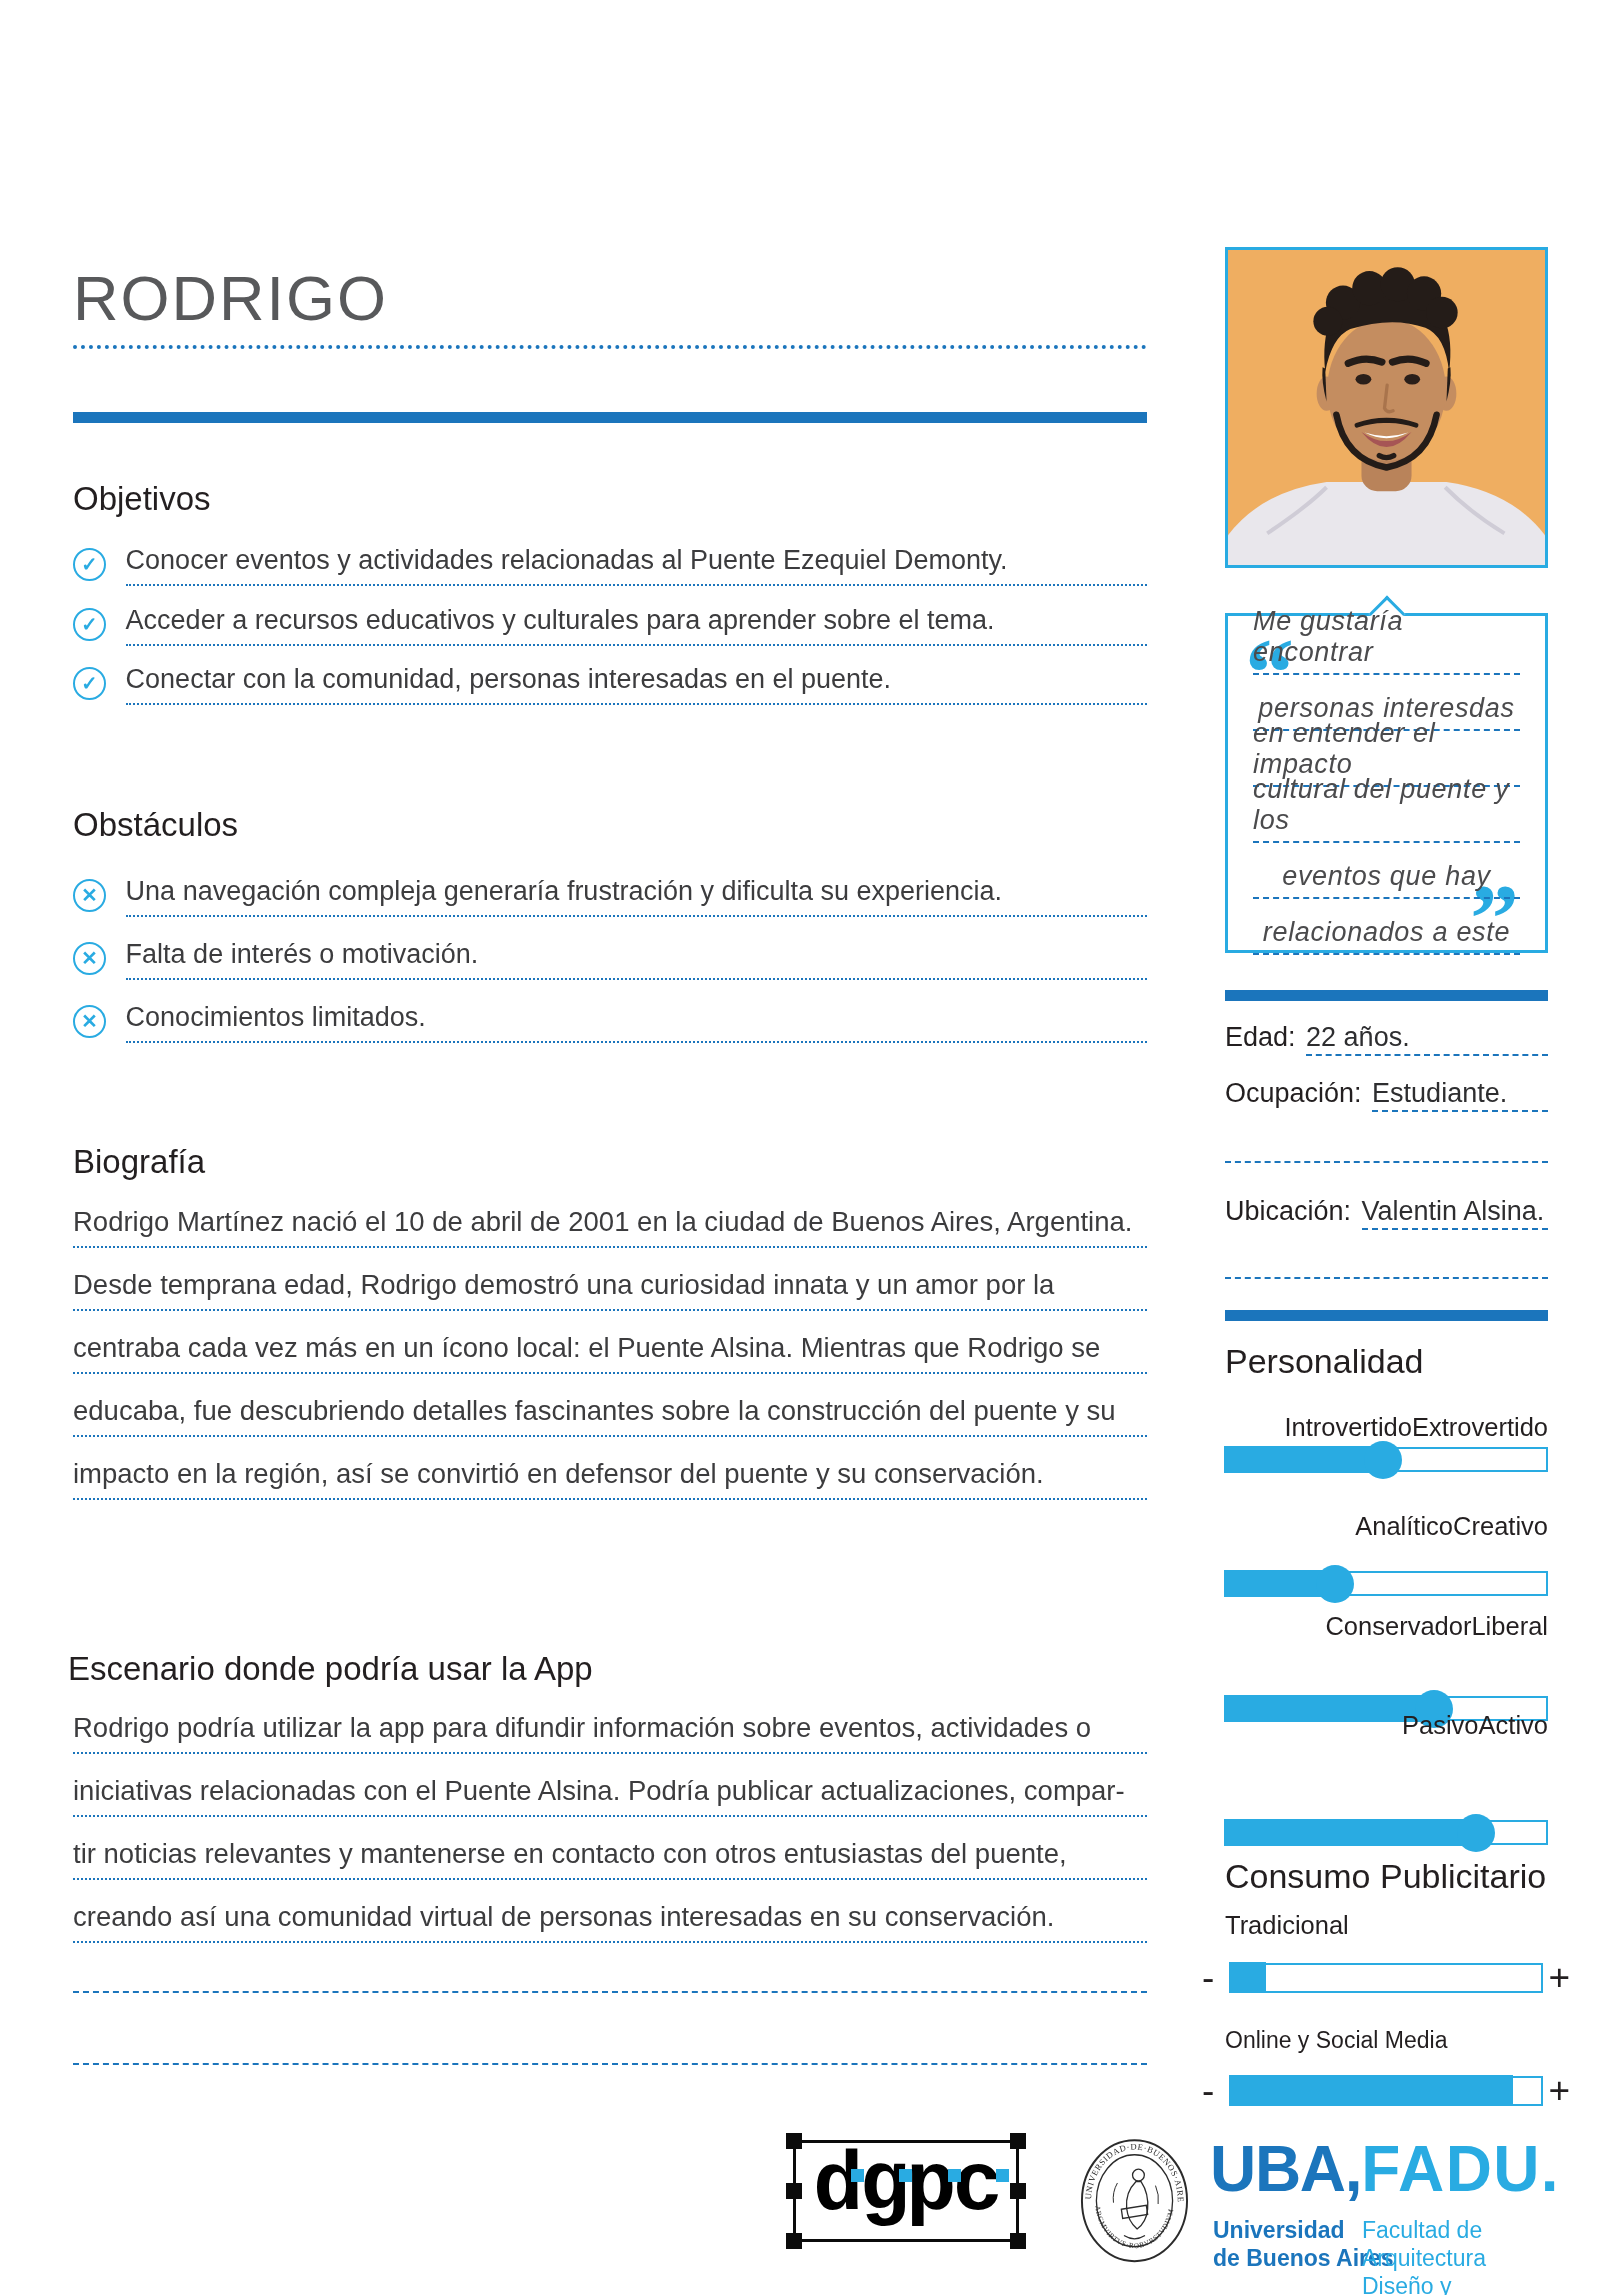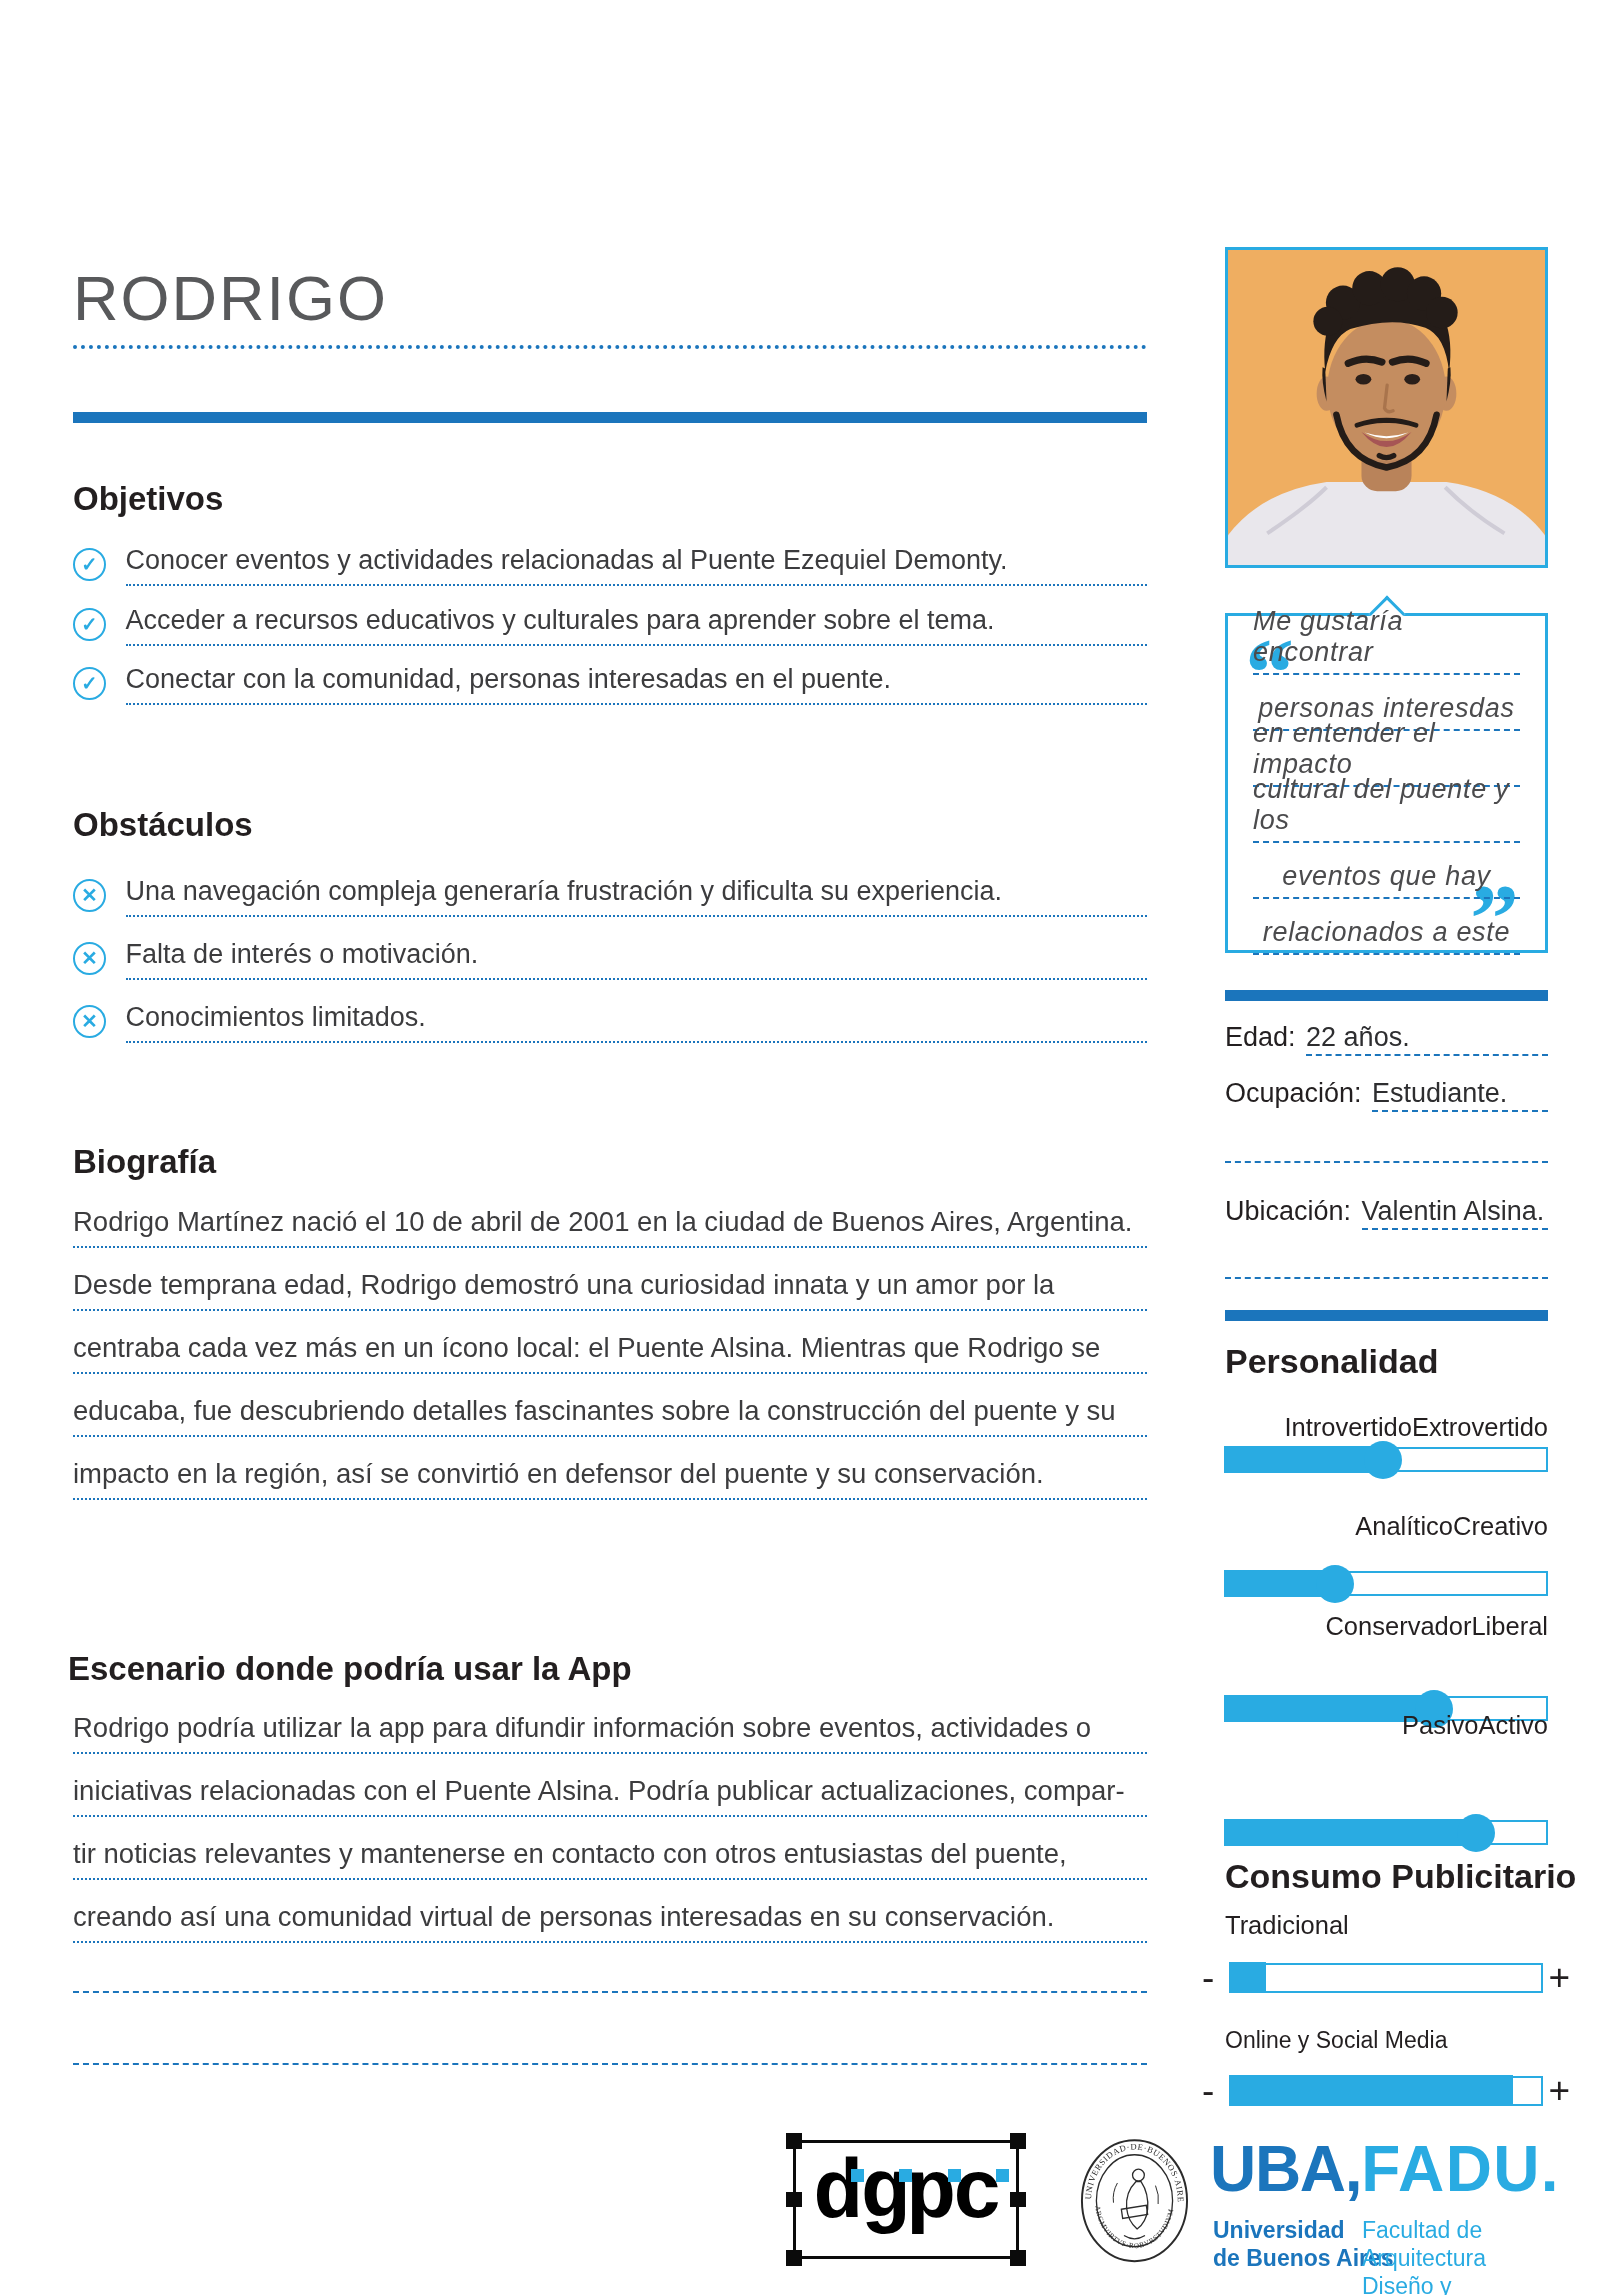--- a/index.html
+++ b/index.html
@@ -9,21 +9,21 @@
   body{background:#fff;font-family:"Liberation Sans",sans-serif;color:var(--dark)}
   .page{position:relative;width:1624px;height:2295px;background:#fff;overflow:hidden}
 
   
   .abs{position:absolute}
   .main-w{left:73px;width:1074px}
   .h1{font-size:80px;font-weight:700;color:#221c1a;letter-spacing:0.7px}
   .name-block{border-bottom:4.6px dotted var(--blue);padding-bottom:10.5px}
   .name-block span{font-size:63px;font-weight:400;color:var(--gray);letter-spacing:2px}
   .bar{height:11px;background:var(--blue)}
-  .sec{font-size:33px;font-weight:700;color:var(--dark)}
+  .sec{font-size:33px;font-weight:400;color:var(--dark)}
   .item{display:flex;align-items:flex-start}
   .circle{flex:0 0 auto;width:33px;height:33px;border:2.6px solid var(--cyan);border-radius:50%;
           display:flex;align-items:center;justify-content:center;color:var(--cyan);
           font-size:19.6px;font-weight:700;line-height:1}
   .item-text{flex:1;margin-left:19.6px;font-size:27px;color:#3c3c3e;border-bottom:2.6px dotted var(--blue);
              padding-bottom:7.9px;margin-top:-2.6px}
   .bodyline{height:63px;display:flex;align-items:flex-end;border-bottom:2.6px dotted var(--blue)}
   .bodyline span{font-size:27.5px;color:#3c3c3e;padding-bottom:7.9px}
   .empty-line{height:0;border-bottom:2.6px dashed var(--blue)}
 
@@ -51,21 +51,21 @@
   .knob{position:absolute;top:50%;width:38px;height:38px;background:var(--cyan);border-radius:50%;
         transform:translate(-50%,-50%)}
   .consume-row{display:flex;align-items:center}
   .consume-row .sign{font-size:37px;color:var(--dark);line-height:1}
   .consume-row .minus{width:22px}
   .consume-row .plus{width:22px;text-align:right}
   .ctrack{position:relative;flex:1;height:30px;border:2.6px solid var(--cyan);background:#fff;margin:0 5.2px}
   .cfill{position:absolute;left:-2.6px;top:-2.6px;bottom:-2.6px;background:var(--cyan)}
 
   
-  .dgpc{left:793px;top:2140px;width:226px;height:119px;border:3.9px solid #0b0b0b;background:#fff}
+  .dgpc{left:793px;top:2140px;width:226px;height:102px;border:3.9px solid #0b0b0b;background:#fff}
   .dgpc .letters{position:absolute;inset:0;display:flex;align-items:center;justify-content:center;
                  font-family:"Liberation Mono",monospace;font-weight:700;font-size:84px;color:#000;
                  letter-spacing:-3.9px;padding-bottom:9.2px}
   .handle{position:absolute;width:15.7px;height:15.7px;background:#0b0b0b}
   .px{position:absolute;width:13px;height:13px;background:var(--cyan)}
   .ubafadu{left:1210px;top:2134px;width:353px}
   .ubafadu .big{font-size:64px;line-height:1.1;white-space:nowrap}
   .ubafadu .uba{font-weight:700;color:var(--blue);letter-spacing:-1.3px}
   .ubafadu .fadu{font-weight:700;color:var(--cyan);letter-spacing:1.3px}
   .sub{position:absolute;top:82px;font-size:23px;line-height:28px}

